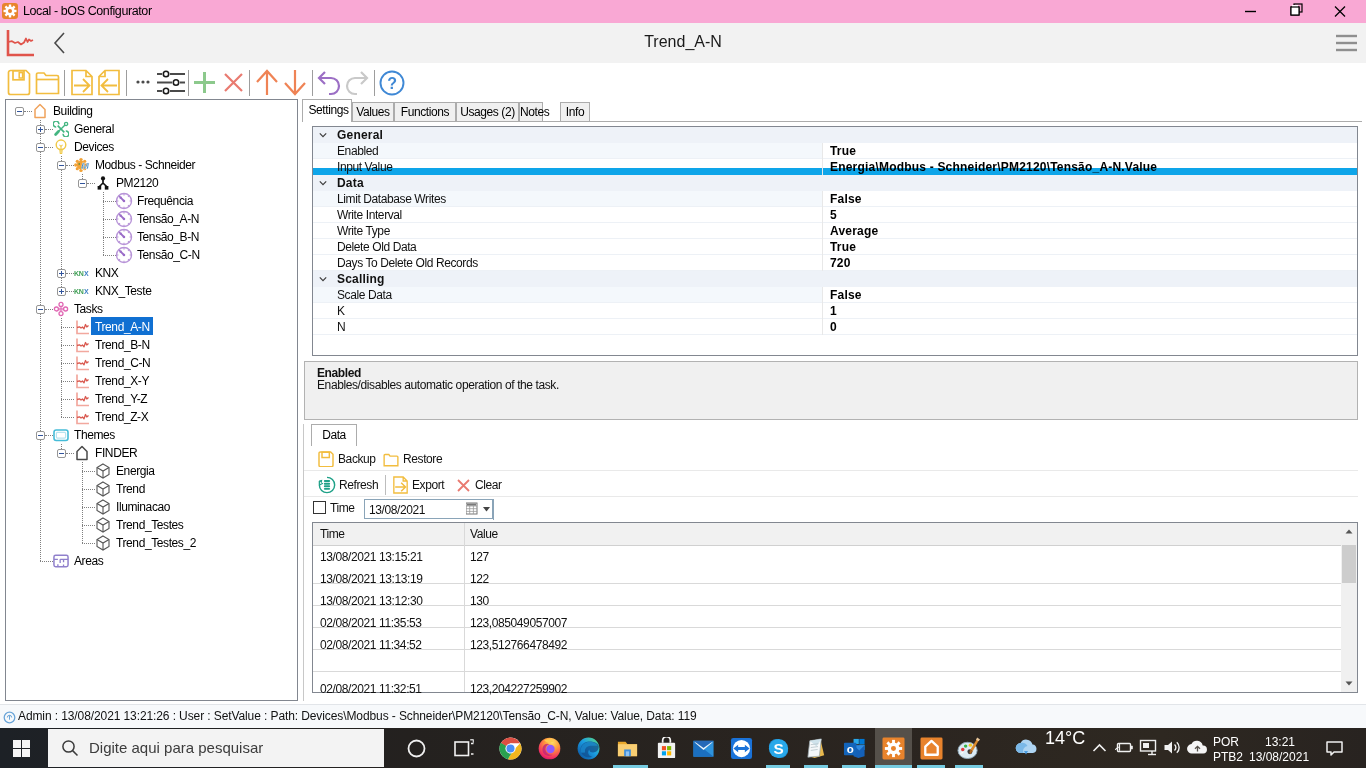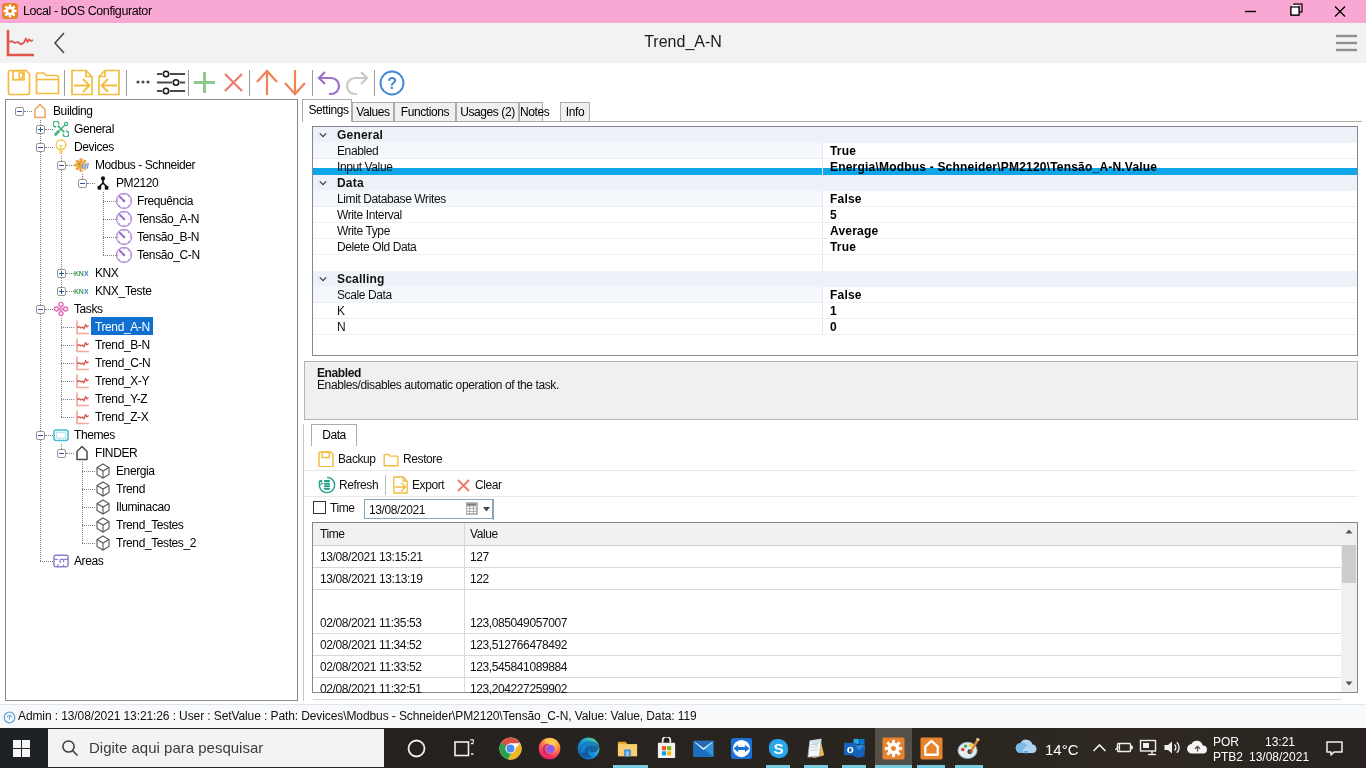--- a/index.html
+++ b/index.html
@@ -41,21 +41,21 @@
   
   #descbox { left:304px; top:361px; width:1054px; height:59px; background:#f0f0f0;
              border:1px solid #b2b2b2; font-size:12px; color:#111; }
   
   #datatab { left:311px; top:424px; width:46px; height:22px; background:#fff;
              border:1px solid #acacac; border-bottom:none; font-size:12px;
              text-align:center; line-height:21px; }
   .btntxt { position:absolute; font-size:12px; color:#111; }
   #dtable { left:312px; top:522px; width:1046px; height:171px; background:#fff;
             border:1px solid #828790; }
-  .drow { position:absolute; left:0; width:1028px; height:22px; border-bottom:1px solid #d9d9d9;
+  .drow { position:absolute; left:0; width:1028px; height:38px; border-bottom:1px solid #d9d9d9;
           font-size:12px; color:#111; }
   .drow .c1 { position:absolute; left:7px; top:4px; }
   .drow .c2 { position:absolute; left:157px; top:4px; }
   
   #statusbar { left:0; top:704px; width:1366px; height:24px; background:#f7f9fb;
                border-top:1px solid #e2e5e9; font-size:12px; color:#111; }
   
   #taskbar { left:0; top:728px; width:1366px; height:40px;
     background:linear-gradient(90deg,#1d2126 0%,#24211f 30%,#2b2520 65%,#2e2821 85%,#282320 100%); }
   .tbtxt { position:absolute; color:#fff; font-size:12px; white-space:nowrap; }
@@ -474,20 +474,24 @@
           <span class="vl">5</span>
         </div>
     <div class="prow" style="top:96px;border-bottom:1px solid #edf1f6;text-align:center;">
           <span class="nm">Write Type</span>
           <span class="vl">Average</span>
         </div>
     <div class="prow" style="top:112px;border-bottom:1px solid #edf1f6;">
           <span class="nm">Delete Old Data</span>
           <span class="vl">True</span>
         </div>
+    <div class="prow" style="top:128px;border-bottom:1px solid #edf1f6;">
+          <span class="nm">Days To Delete Old Records</span>
+          <span class="vl">720</span>
+        </div>
     <div class="prow pcat" style="top:144px">
           <svg class="chev" viewBox="0 0 10 8">
             <path d="M1,2 L5,6 L9,2" fill="none" stroke="#3c3c3c" stroke-width="1.5"></path>
           </svg>
           <span class="nm">Scalling</span>
         </div>
     <div class="prow ptint" style="top:160px;border-bottom:1px solid #edf1f6;">
           <span class="nm">Scale Data</span>
           <span class="vl">False</span>
         </div>
@@ -558,31 +562,31 @@
     <span class="abs" style="left:7px;top:4px;font-size:12px;color:#111">Time</span>
     <span class="abs" style="left:157px;top:4px;font-size:12px;color:#111">Value</span>
     <div class="drow" style="top:23px">
           <span class="c1">13/08/2021 13:15:21</span>
           <span class="c2">127</span>
         </div>
     <div class="drow" style="top:45px">
           <span class="c1">13/08/2021 13:13:19</span>
           <span class="c2">122</span>
         </div>
+    <div class="drow" style="top:67px">
+          <span class="c1">13/08/2021 13:12:30</span>
+          <span class="c2">130</span>
+        </div>
     <div class="drow" style="top:89px">
           <span class="c1">02/08/2021 11:35:53</span>
           <span class="c2">123,085049057007</span>
         </div>
     <div class="drow" style="top:111px">
           <span class="c1">02/08/2021 11:34:52</span>
           <span class="c2">123,512766478492</span>
-        </div>
-    <div class="drow" style="top:133px">
-          <span class="c1">02/08/2021 11:33:52</span>
-          <span class="c2">123,545841089884</span>
         </div>
     <div class="drow" style="top:155px">
           <span class="c1">02/08/2021 11:32:51</span>
           <span class="c2">123,204227259902</span>
         </div>
     <div class="abs" style="left:151px;top:0;width:1px;height:169px;background:#d9d9d9"></div>
     <div class="abs" style="left:1028px;top:0;width:16px;height:169px;background:#f0f0f0"></div>
     <svg class="abs" style="left:1028px;top:0" width="16" height="169">
     <path d="M4.5,10.5 L8,6.5 L11.5,10.5 Z" fill="#555"></path>
     <path d="M4.5,158.5 L8,162.5 L11.5,158.5 Z" fill="#555"></path>
@@ -735,21 +739,21 @@
     <div class="abs" style="left:804px;top:37px;width:24px;height:3px;background:#76cbe0"></div>
     <div class="abs" style="left:842px;top:37px;width:24px;height:3px;background:#76cbe0"></div>
     <div class="abs" style="left:875px;top:37px;width:37px;height:3px;background:#76cbe0"></div>
     <div class="abs" style="left:917px;top:37px;width:28px;height:3px;background:#76cbe0"></div>
     <div class="abs" style="left:955px;top:37px;width:28px;height:3px;background:#76cbe0"></div>
     <svg class="abs" style="left:1014px;top:9px" width="24" height="20">
   <path d="M7,16 a5,5 0 0 1 -0.5,-10 a6.5,6.5 0 0 1 12,1.5 a4.3,4.3 0 0 1 0.5,8.5 Z" fill="#aed4f2"></path>
   <path d="M7,16 a5,5 0 0 1 -0.5,-10 a6.5,6.5 0 0 1 7,3 a5,5 0 0 0 -4,7 Z" fill="#7ab8e8"></path>
   <path d="M10,14 l2,3.5 l2,-3.5 Z" fill="#4a9ce0"></path>
 </svg>
-    <span class="tbtxt" style="left:1045px;top:13px;font-size:15px">14°C</span>
+    <span class="tbtxt" style="left:1045px;top:0;font-size:18px">14°C</span>
     <svg class="abs" style="left:1092px;top:15px" width="15" height="10">
   <path d="M1.5,8 L7.5,2 L13.5,8" fill="none" stroke="#f0f0f0" stroke-width="1.6"></path>
 </svg>
     <svg class="abs" style="left:1114px;top:12px" width="19" height="15">
   <rect x="3.5" y="3.5" width="13" height="8" rx="1" fill="none" stroke="#f0f0f0" stroke-width="1.4"></rect>
   <rect x="17" y="5.8" width="1.8" height="3.4" fill="#f0f0f0"></rect>
   <path d="M1,9.5 C2.5,9.5 3,7 5,7 M5.5,4 V7.2 M5.5,10.8 V7.2" stroke="#f0f0f0" stroke-width="1.2" fill="none"></path>
 </svg>
     <svg class="abs" style="left:1139px;top:11px" width="18" height="17">
   <rect x="1.5" y="1.5" width="15" height="10.5" fill="none" stroke="#f0f0f0" stroke-width="1.4"></rect>

